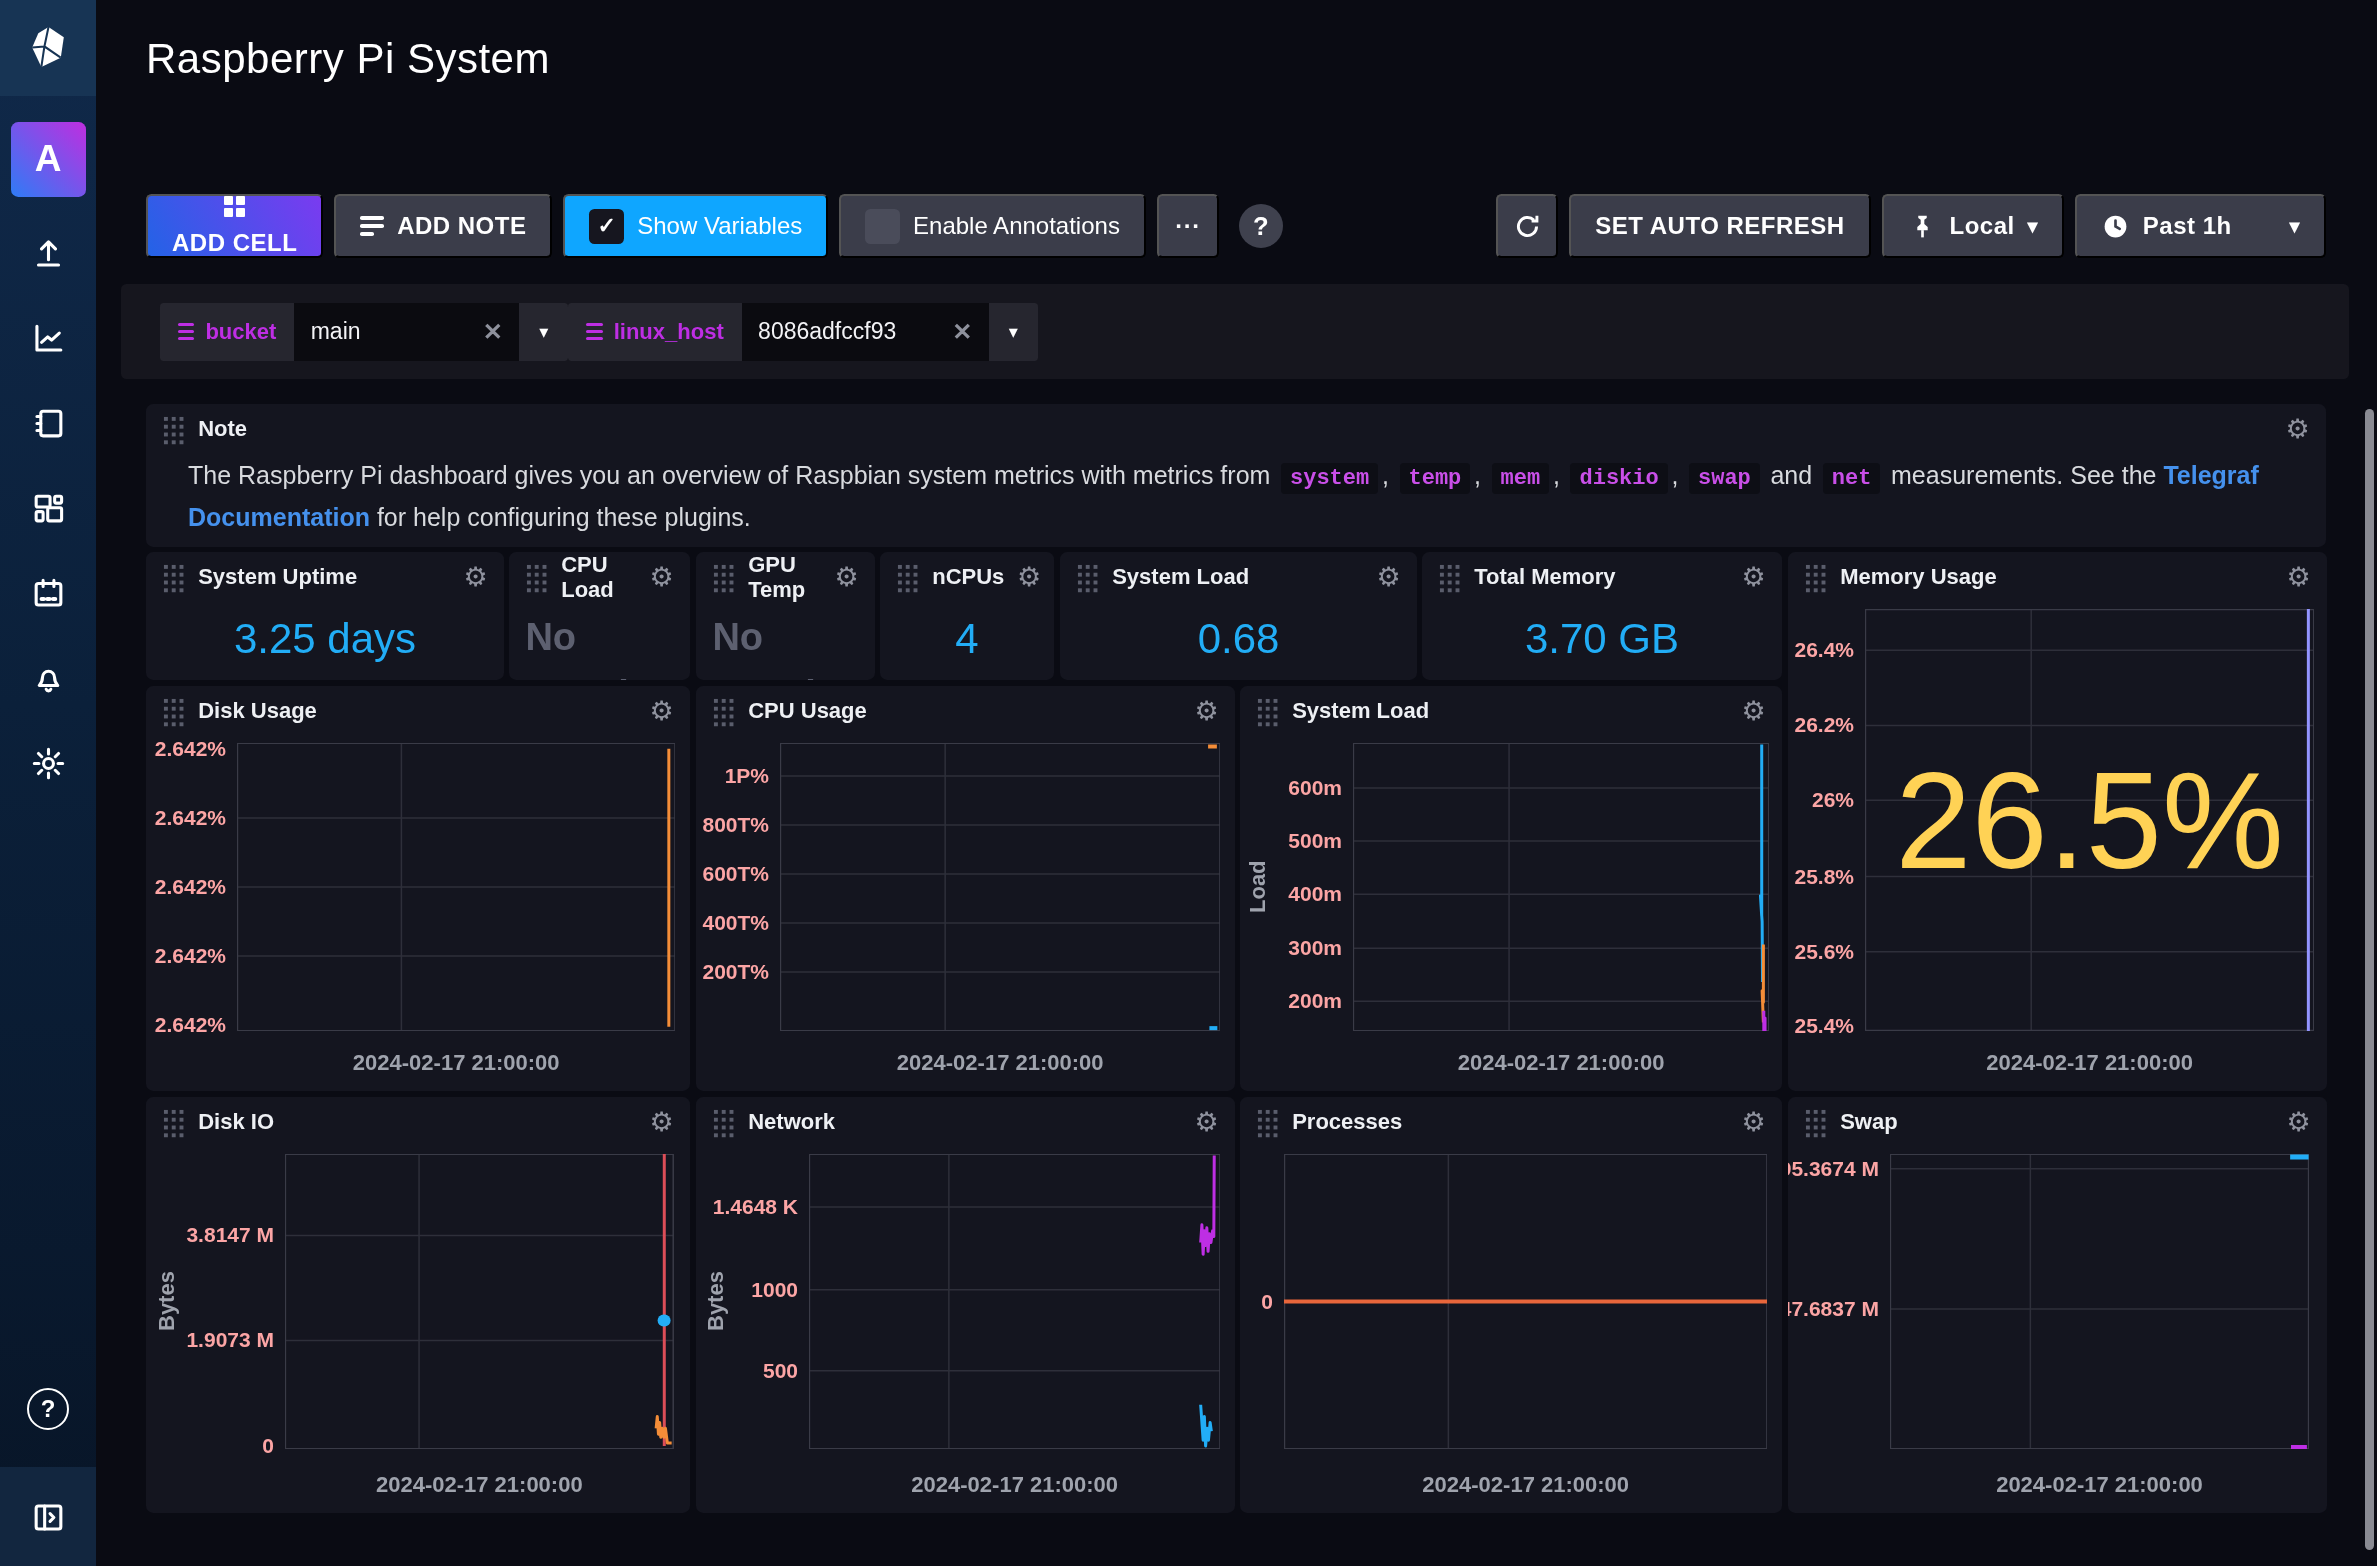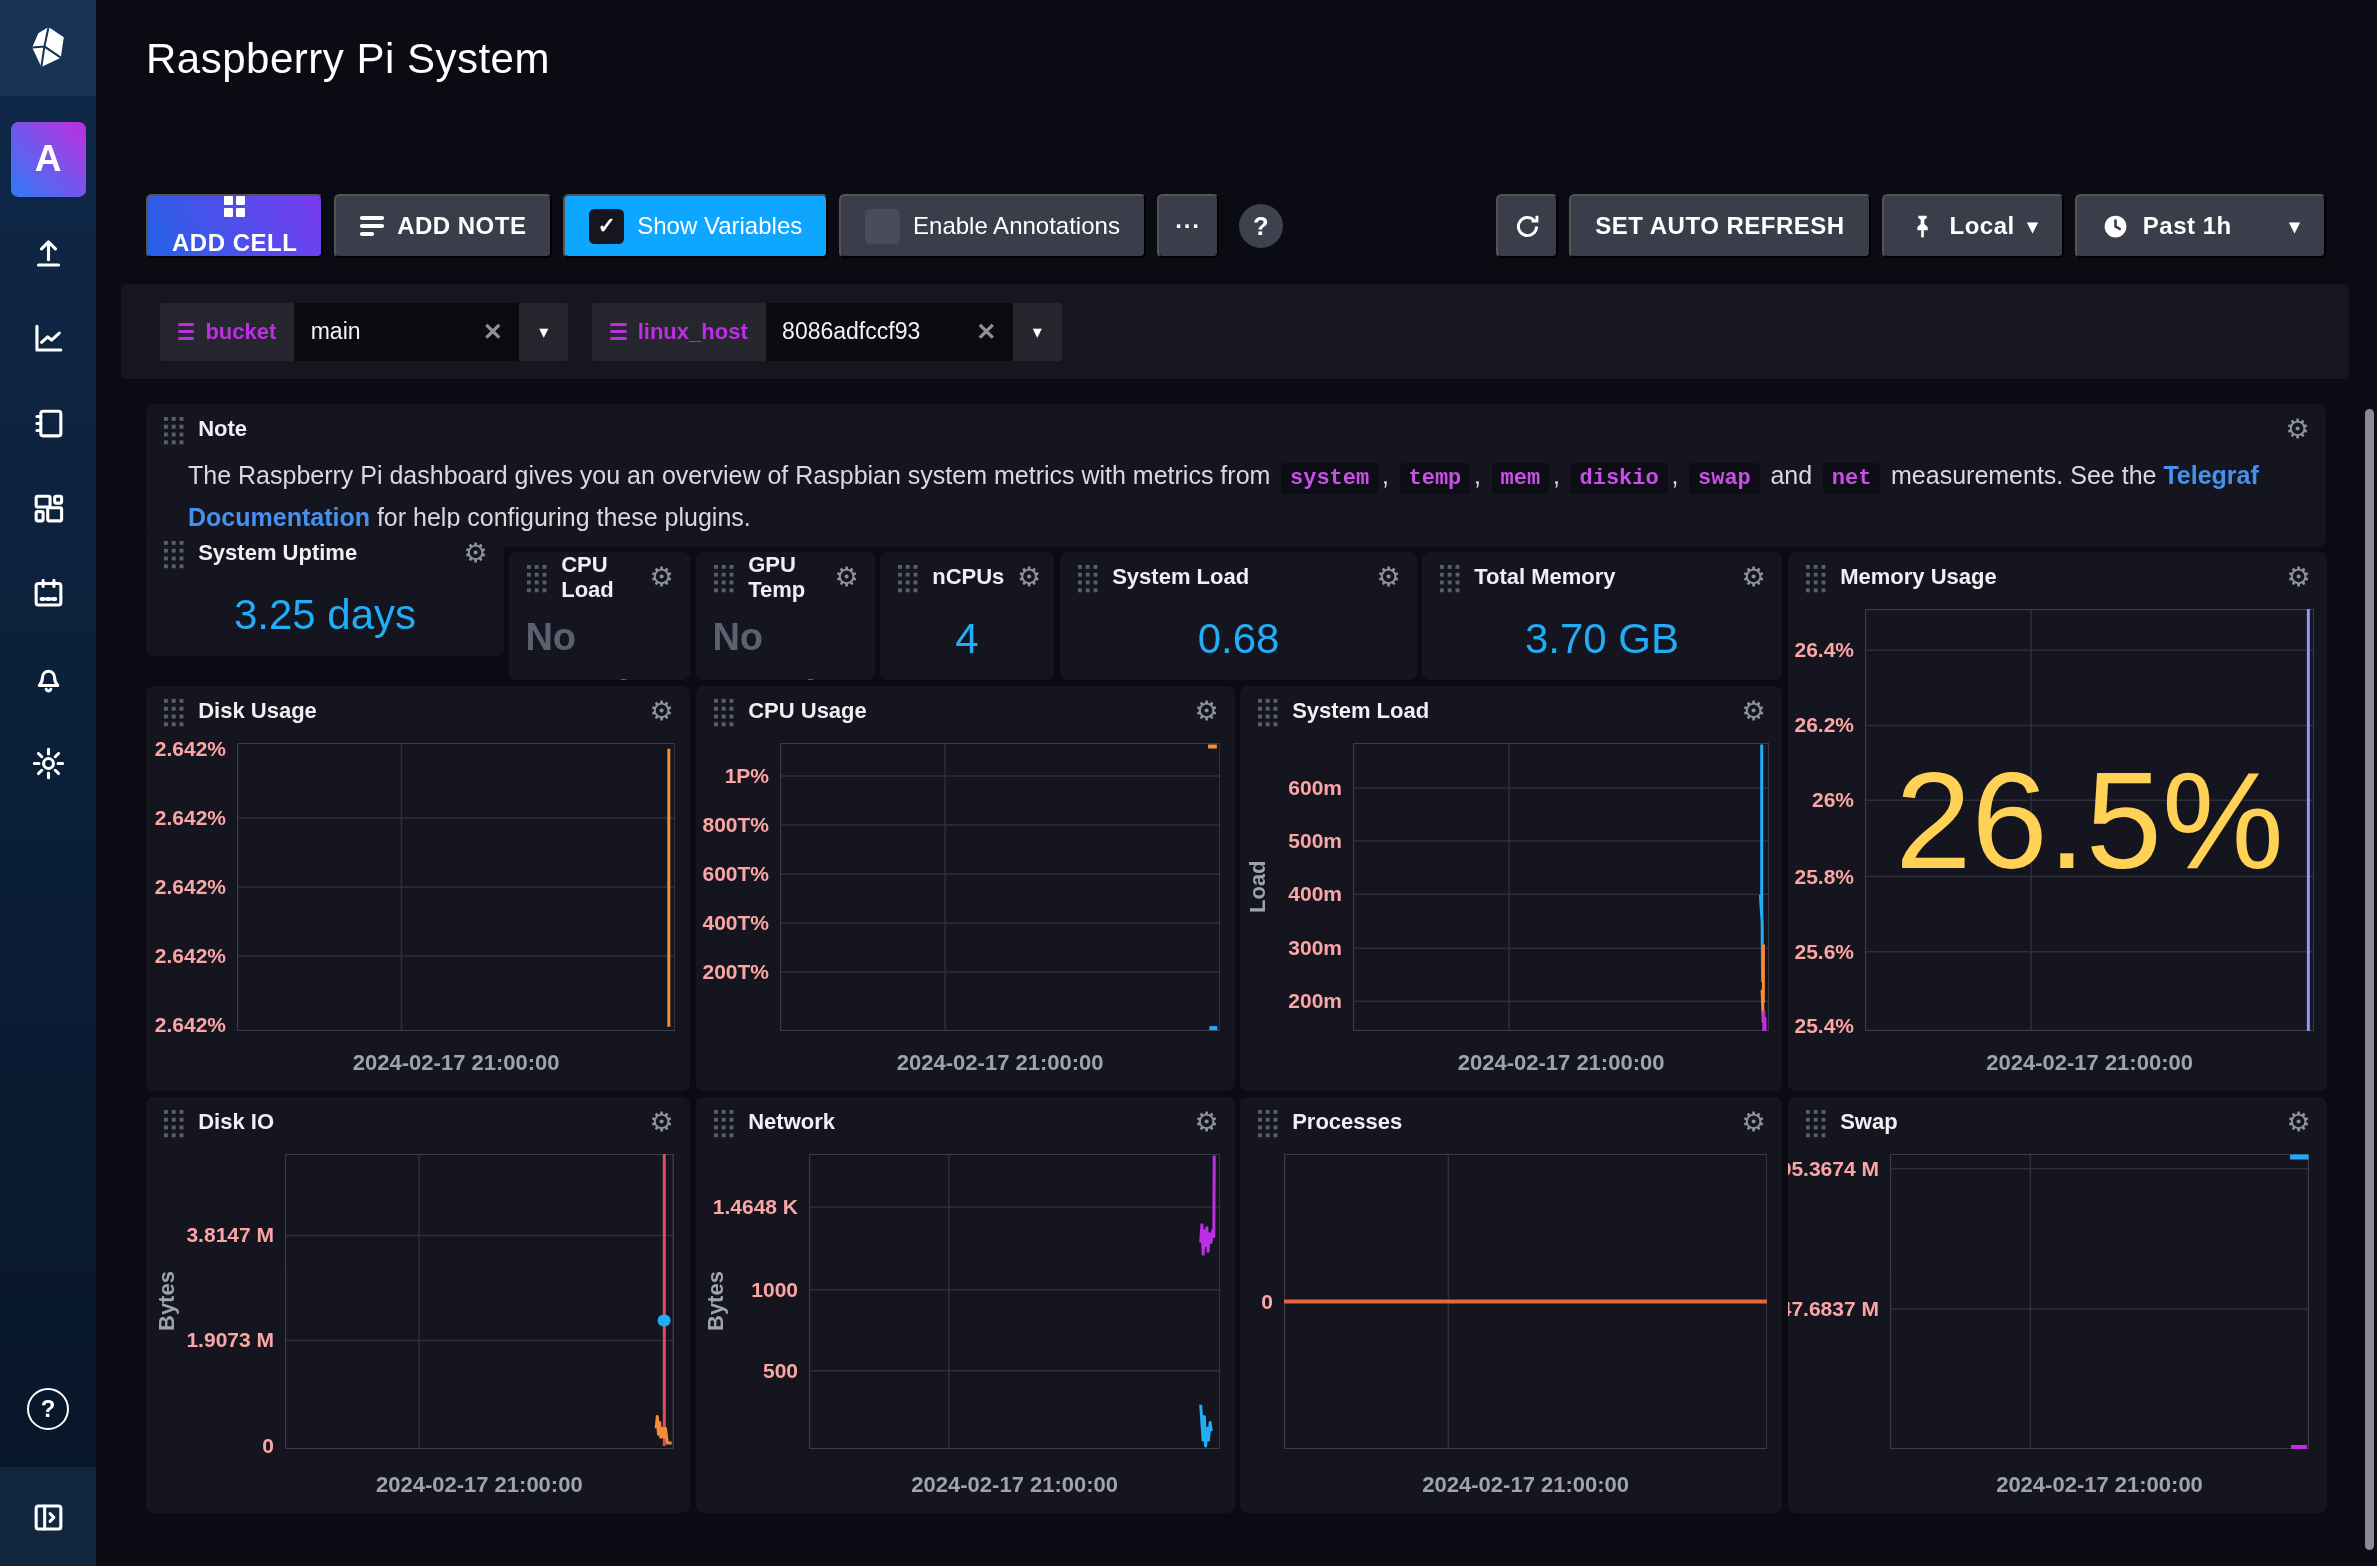--- a/index.html
+++ b/index.html
@@ -46,21 +46,21 @@
   .tool-ic { width:29px; height:29px; }
   .caret { font-size:20px; color:#fff; }
   .grid4 { display:grid; grid-template-columns:9px 9px; grid-auto-rows:9px; gap:2.7px; }
   .grid4 i { background:#fff; border-radius:0.9px; }
   .note-bars { display:flex; flex-direction:column; gap:4.6px; }
   .note-bars i { display:block; height:3.7px; background:#fff; border-radius:1.8px; }
   .note-bars i:nth-child(1){ width:24px; } .note-bars i:nth-child(2){ width:24px; } .note-bars i:nth-child(3){ width:13.7px; }
 
   
   .variables-panel { position:absolute; left:121px; top:284px; width:2228px; height:95px;
-    background:#16161e; border-radius:5.5px; display:flex; align-items:center; gap:24px; padding-left:39px; }
+    background:#16161e; border-radius:5.5px; display:flex; align-items:center; padding-left:39px; }
   .var-widget { display:flex; align-items:stretch; height:58px; background:#26262f; border-radius:3.7px; overflow:hidden; }
   .var-label { display:flex; align-items:center; gap:11px; padding:0 18px; cursor:pointer; }
   .var-name { color:#be2ee4; font-size:22px; font-weight:700; }
   .var-burger { display:flex; flex-direction:column; gap:3.7px; }
   .var-burger i { width:16.4px; height:3.2px; background:#be2ee4; border-radius:1.8px; }
   .var-input { background:#0b0b10; display:flex; align-items:center; justify-content:space-between; padding:0 16.4px; cursor:text; }
   .var-value { color:#f3f3f6; font-size:23px; }
   .var-x { color:#8e919c; font-size:24px; font-weight:700; margin-left:24px; cursor:pointer; }
   .var-caret { width:49px; display:flex; align-items:center; justify-content:center; font-size:18px; cursor:pointer; }
 
@@ -275,21 +275,21 @@
 
 <div class="cell" style="left:146px;top:404px;width:2180px;height:143px;">
   <div class="cell-header">
     <span class="drag-handle"></span>
     <span class="cell-title">Note</span>
     <span class="cell-gear">⚙</span>
   </div>
   <div class="note-body" id="note-body"><span>The Raspberry Pi dashboard gives you an overview of Raspbian system metrics with metrics from </span><code class="note-chip">system</code><span>, </span><code class="note-chip">temp</code><span>, </span><code class="note-chip">mem</code><span>, </span><code class="note-chip">diskio</code><span>, </span><code class="note-chip">swap</code><span> and </span><code class="note-chip">net</code><span> measurements. See the </span><a class="note-link" href="#">Telegraf Documentation</a><span> for help configuring these plugins.</span></div>
 </div>
 
-<div class="cell" style="left:146px;top:528px;width:358px;height:128px;">
+<div class="cell" style="left:146px;top:552px;width:358px;height:128px;">
   <div class="cell-header">
     <span class="drag-handle"></span>
     <span class="cell-title">System Uptime</span>
     <span class="cell-gear">⚙</span>
   </div>
   <div class="stat-value">3.25 days</div>
 </div>
 
 <div class="cell" style="left:509px;top:552px;width:181px;height:128px;">
   <div class="cell-header">

